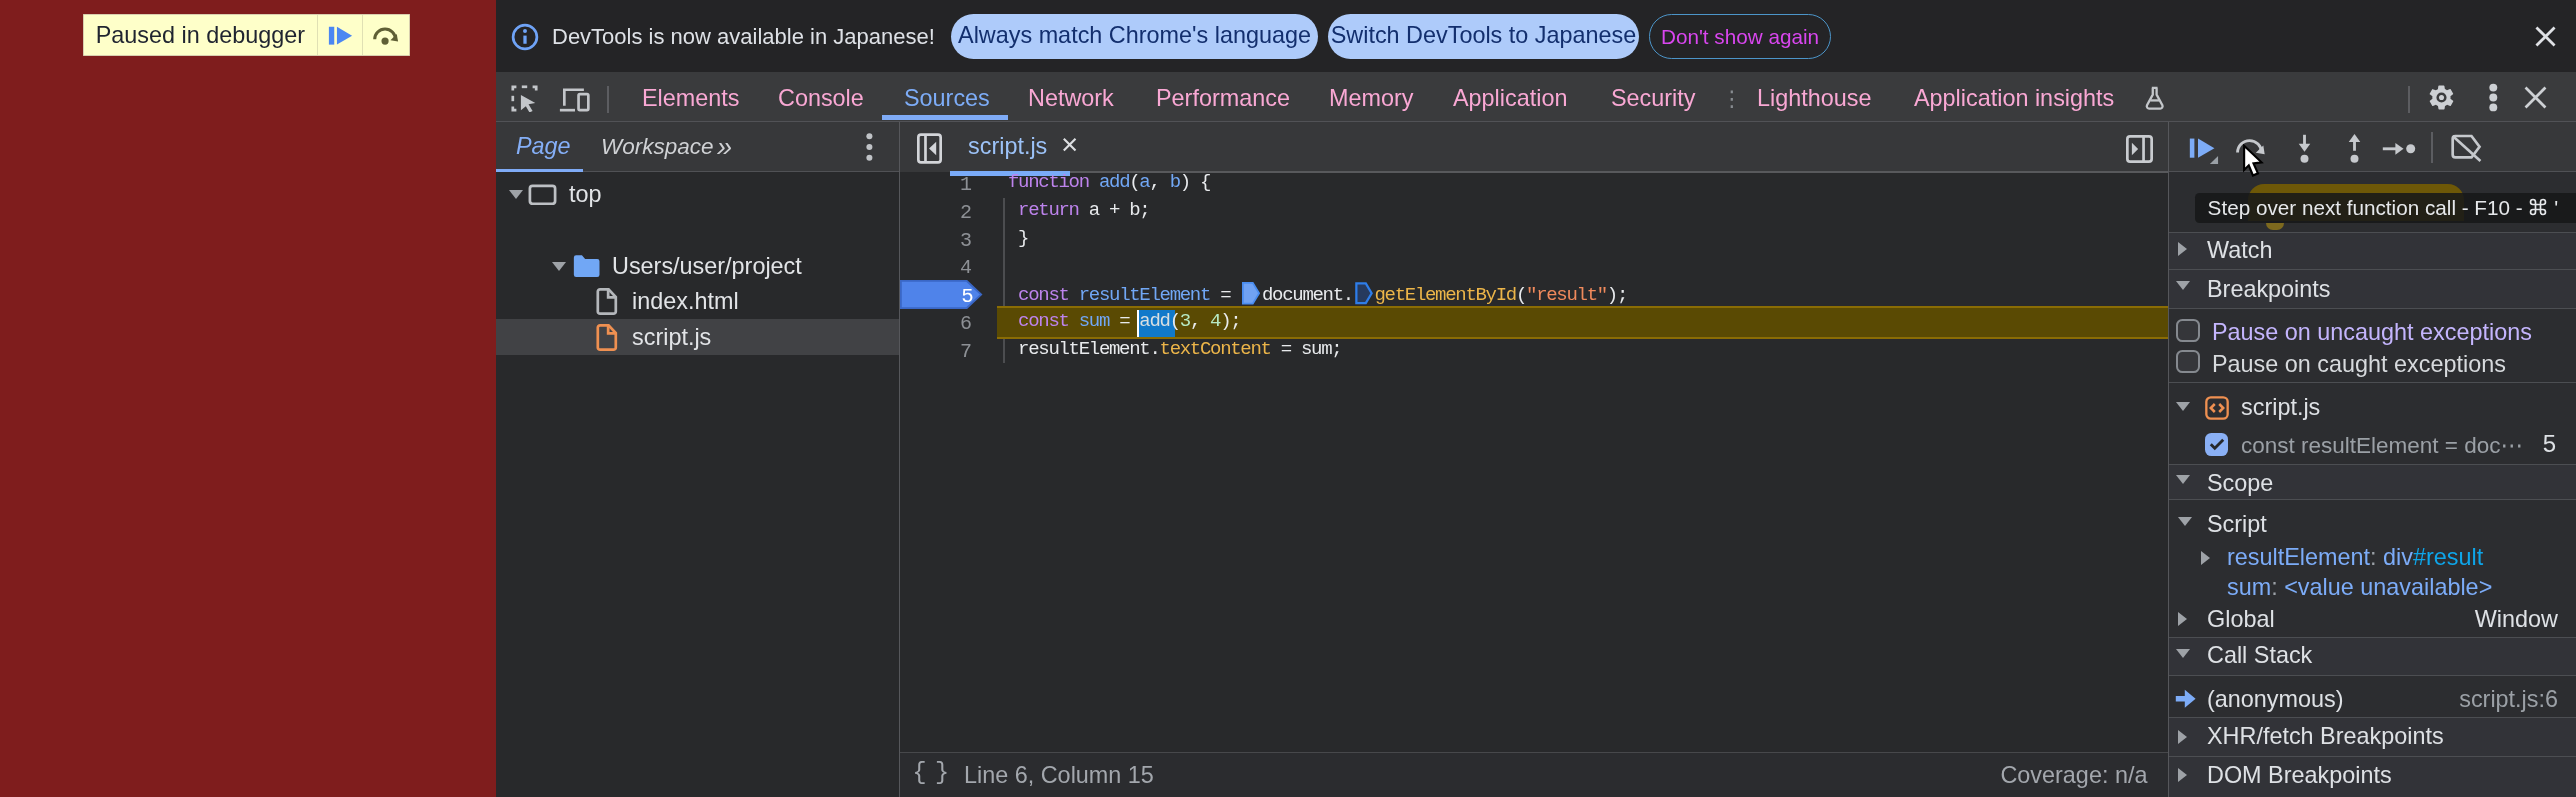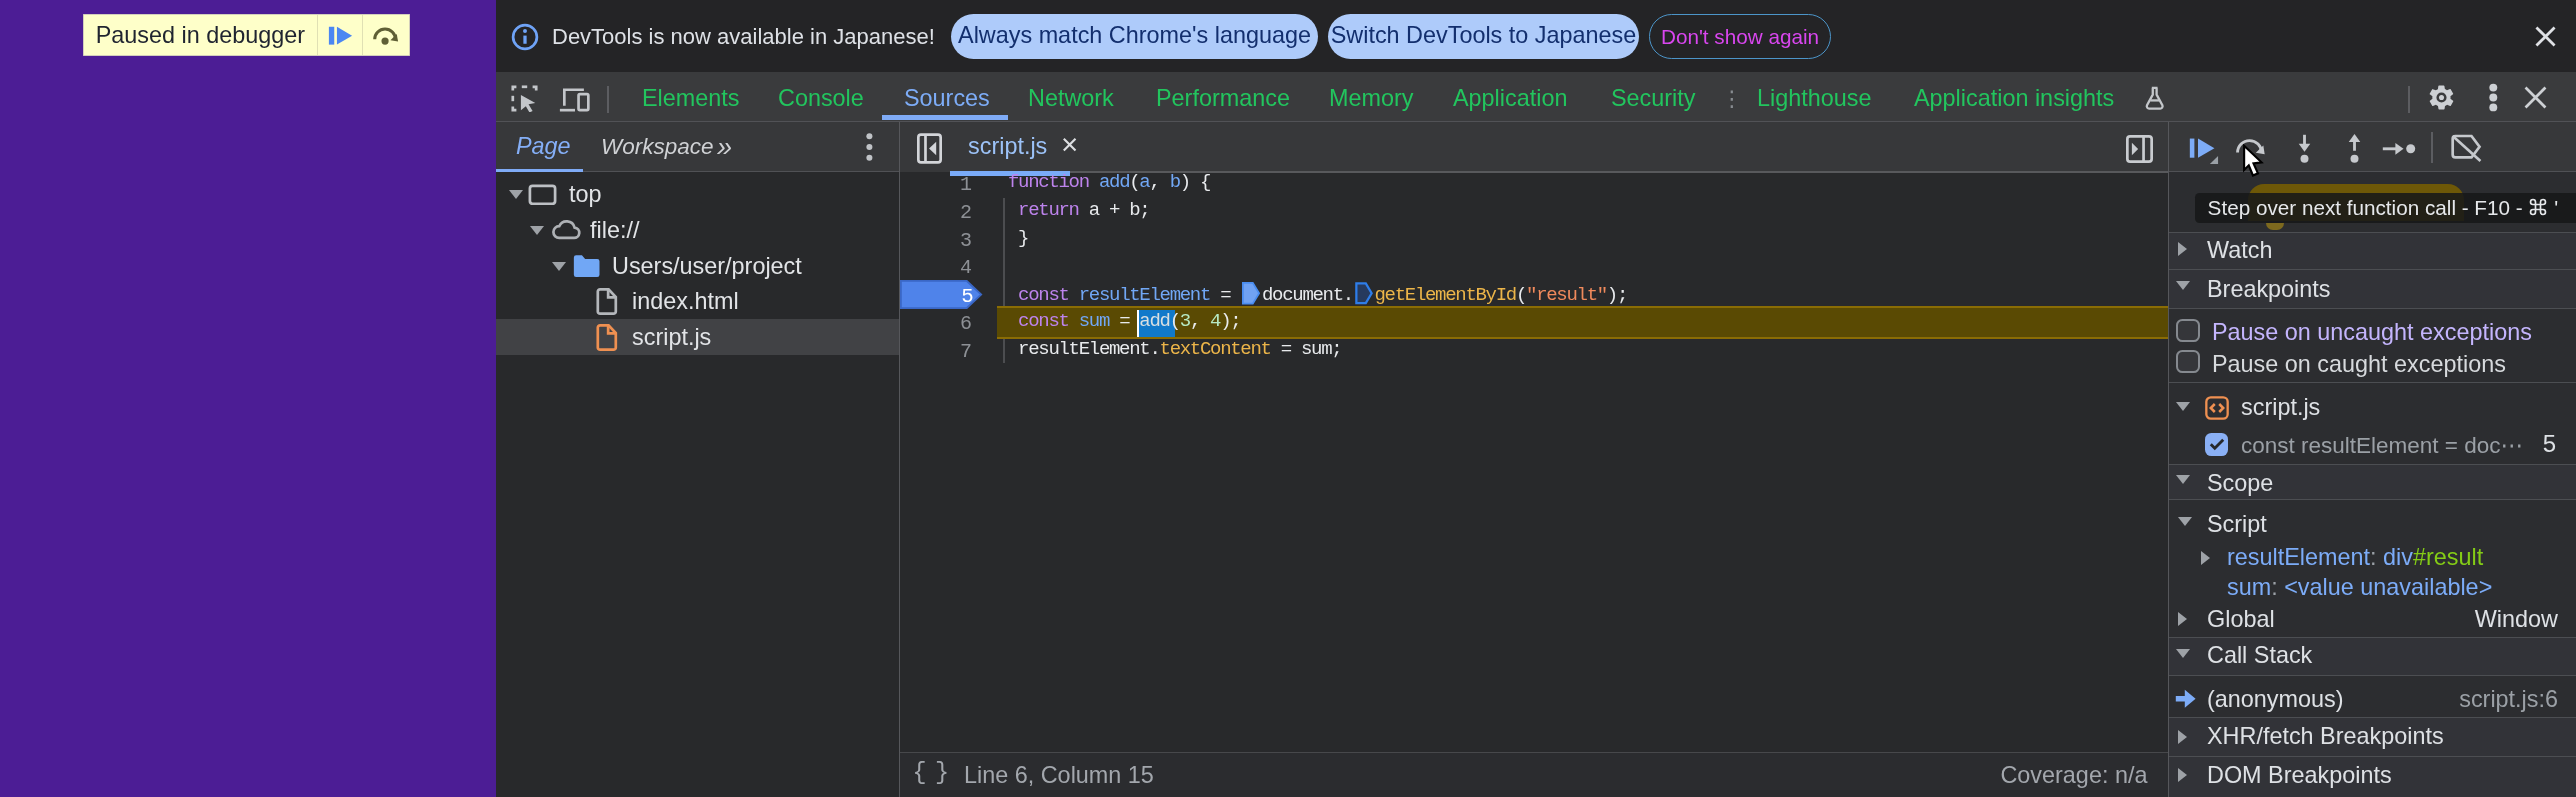--- a/index.html
+++ b/index.html
@@ -3,38 +3,38 @@
 <meta charset="utf-8">
 <style>
   * { margin:0; padding:0; box-sizing:border-box; }
   html,body { width:2576px; height:797px; overflow:hidden; }
   body { font-family:"Liberation Sans", sans-serif; position:relative; background:#a9a9a9; }
   .abs { position:absolute; }
   .mono { font-family:"Liberation Mono", monospace; }
   svg { display:block; }
 
   
-  #page { left:0; top:0; width:496px; height:797px; background:#4c1d95; }
+  #page { left:0; top:0; width:496px; height:797px; background:#7f1d1d; }
   #paused { left:84px; top:15.3px; width:325px; height:40px; background:#feffc9; display:flex; align-items:center; box-shadow:0 0 0 0.9px #e3e3c0; }
   #paused .txt { color:#1f2430; font-size:23.4px; padding-left:11.7px; width:233px; white-space:nowrap; }
   #paused .btn { width:45px; height:40px; border-left:1.8px solid #e0e0b4; display:flex; align-items:center; justify-content:center; }
 
   
   #dt { left:496px; top:0; width:2080px; height:797px; background:#28292b; }
 
   
   #banner { left:0; top:0; width:2080px; height:72px; background:#242426; display:flex; align-items:center; }
   #banner .msg { color:#dee1e6; font-size:22px; position:absolute; left:56px; top:24px; }
   .chip { position:absolute; top:13.5px; height:45px; border-radius:22.5px; font-size:23.4px; line-height:43px; text-align:center; }
   .chip.fill { background:#aecbfa; color:#132f6e; }
   .chip.line { background:transparent; border:1.8px solid #4c95c9; color:#d946ef;text-align:center; }
 
   
   #tabbar { left:0; top:72px; width:2080px; height:50px; background:#3a3b3d; border-bottom:1.8px solid #515256; }
-  .tab { position:absolute; top:12.6px; font-size:23.4px; color:#22c55e; white-space:nowrap; }
+  .tab { position:absolute; top:12.6px; font-size:23.4px; color:#f9a8d4; white-space:nowrap; }
   .tab.sel { color:#7dacf7; }
 
   
   #nav   { left:0px;    top:122px; width:403px;  height:675px; background:#28292b; }
   #editor{ left:403px;  top:122px; width:1269px; height:675px; background:#28292b; border-left:1.8px solid #56575b; overflow:hidden; }
   #right { left:1672px; top:122px; width:408px;  height:675px; background:#2c2d30; border-left:1.8px solid #56575b; }
 
   .strip { position:absolute; left:0; top:0; right:0; height:50px; background:#37383a; border-bottom:1.8px solid #505155;font-style:italic; }
 
   
@@ -160,27 +160,20 @@
     </div>
     <div class="abs" style="top:50px;left:0;width:403px;height:625px;background:#28292b">
 
       <div class="trow" style="top:3.6px">
         <div class="arr-d" style="left:12.6px;top:14.4px"></div>
         <svg class="abs" style="left:32px;top:8px" width="29" height="21.6" viewBox="0 0 32 24">
             <rect x="2" y="2" width="28" height="20" rx="3" fill="none" stroke="#bdc0c4" stroke-width="3"></rect>
           </svg>
         <div class="lbl" style="left:73px">top</div>
       </div>
-      <div class="trow" style="top:40px">
-        <div class="arr-d" style="left:34px;top:14.4px"></div>
-        <svg class="abs" style="left:55px;top:7.2px" width="30" height="22.5" viewBox="0 0 33 25">
-            <path d="M9 21 A 6.5 6.5 0 0 1 9 8 A 9 9 0 0 1 26 9.5 A 5.5 5.5 0 0 1 25 21 Z" fill="none" stroke="#aeb1b5" stroke-width="3"></path>
-          </svg>
-        <div class="lbl" style="left:94px">file://</div>
-      </div>
       <div class="trow" style="top:76px">
         <div class="arr-d" style="left:56px;top:14.4px"></div>
         <svg class="abs" style="left:76px;top:6.3px" width="28" height="23.4" viewBox="0 0 31 26">
             <path d="M2 4 a2.5 2.5 0 0 1 2.5-2.5 H11 l3.5 4 H28 a2.5 2.5 0 0 1 2.5 2.5 V 23 a2.5 2.5 0 0 1-2.5 2.5 H4.5 A2.5 2.5 0 0 1 2 23 Z" fill="#71a7f5"></path>
           </svg>
         <div class="lbl" style="left:116px">Users/user/project</div>
       </div>
       <div class="trow" style="top:111px">
         <svg class="abs" style="left:100px;top:4.5px" width="21.6" height="27" viewBox="0 0 24 30">
             <path d="M2 4 a 2.5 2.5 0 0 1 2.5 -2.5 H14 L 22 10 V 26 a 2.5 2.5 0 0 1 -2.5 2.5 H 4.5 A 2.5 2.5 0 0 1 2 26 Z" fill="none" stroke="#b4b7bb" stroke-width="3"></path>
@@ -334,21 +327,21 @@
     <div class="rtxt gray" style="left:72px;top:310px;font-size:22.5px">const resultElement = doc⋯</div>
     <div class="rtxt" style="right:20px;top:308px;font-size:24px">5</div>
 
     <div class="sech" style="top:342px"></div>
     <div class="arr-d" style="left:7.2px;top:353px"></div>
     <div class="rtxt" style="left:38px;top:348px">Scope</div>
     <div class="sech" style="top:377px"></div>
     <div class="arr-d" style="left:9px;top:395px"></div>
     <div class="rtxt" style="left:38px;top:389px">Script</div>
     <div class="arr-r" style="left:32px;top:429px"></div>
-    <div class="rtxt" style="left:58px;top:422px"><span class="blue">resultElement</span><span class="gray">: </span><span class="blue">div</span><span style="color:#84cc16">#result</span></div>
+    <div class="rtxt" style="left:58px;top:422px"><span class="blue">resultElement</span><span class="gray">: </span><span class="blue">div</span><span style="color:#0ea5e9">#result</span></div>
     <div class="rtxt" style="left:58px;top:452px"><span class="blue">sum</span><span class="gray">: </span><span class="blue">&lt;value unavailable&gt;</span></div>
     <div class="arr-r" style="left:9px;top:490px"></div>
     <div class="rtxt" style="left:38px;top:484px">Global</div>
     <div class="rtxt" style="right:18px;top:484px">Window</div>
 
     <div class="sech" style="top:515px"></div>
     <div class="arr-d" style="left:7.2px;top:527px"></div>
     <div class="rtxt" style="left:38px;top:520px">Call Stack</div>
     <div class="sech" style="top:553px"></div>
     <svg class="abs" style="left:5.4px;top:566px" width="23.4" height="21.6" viewBox="0 0 26 24">

